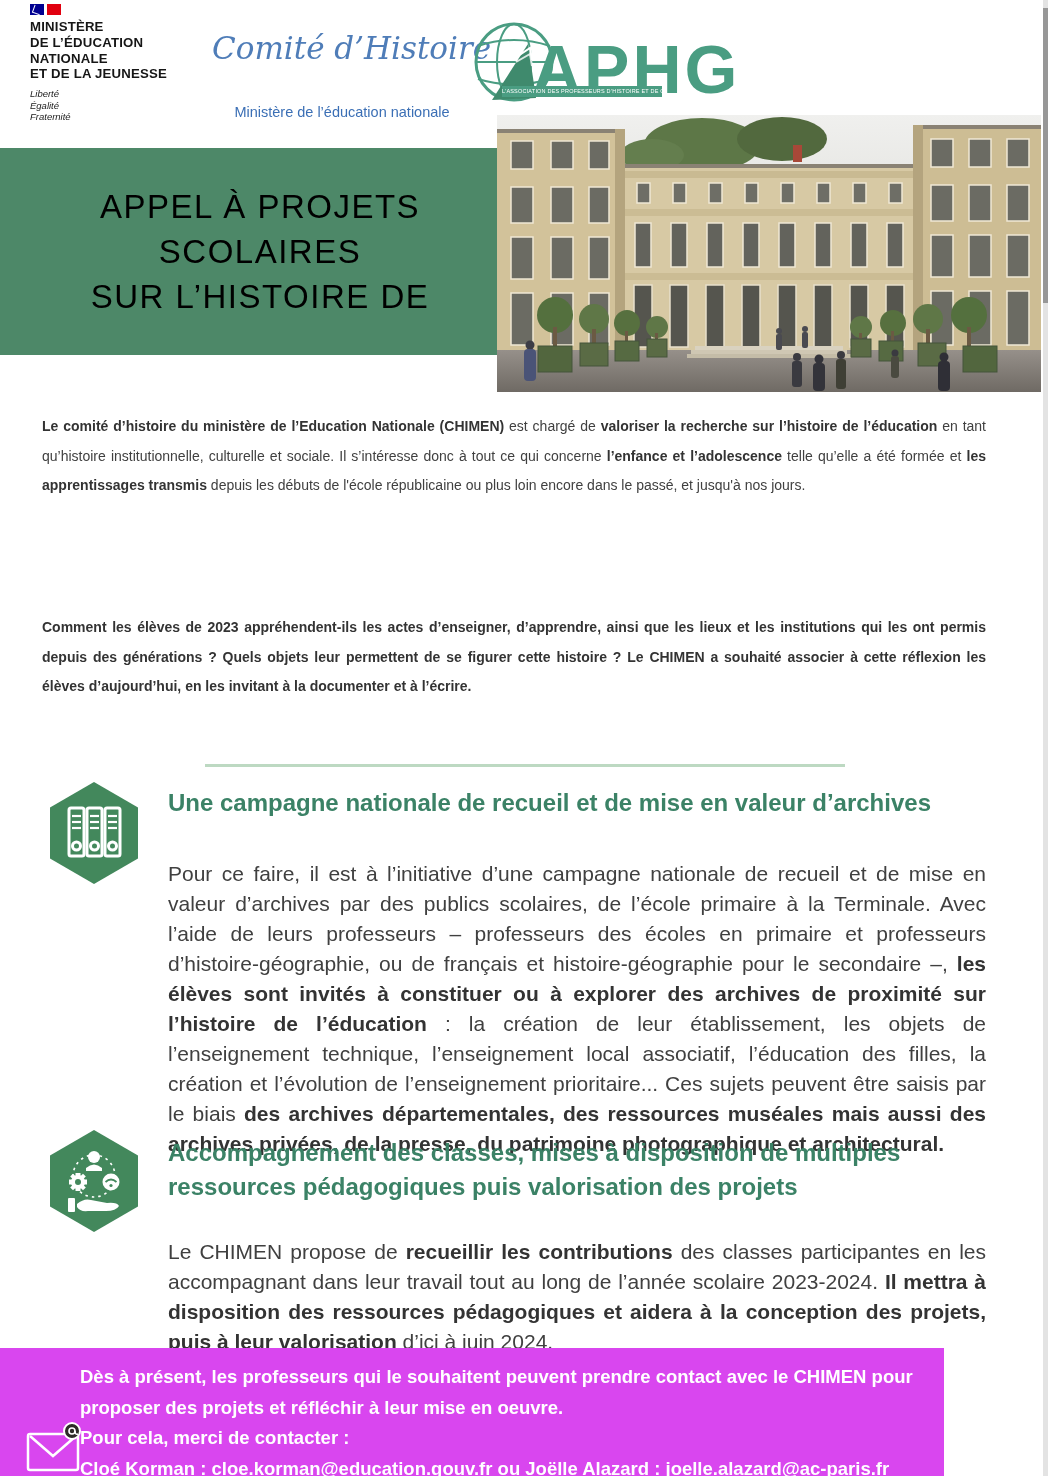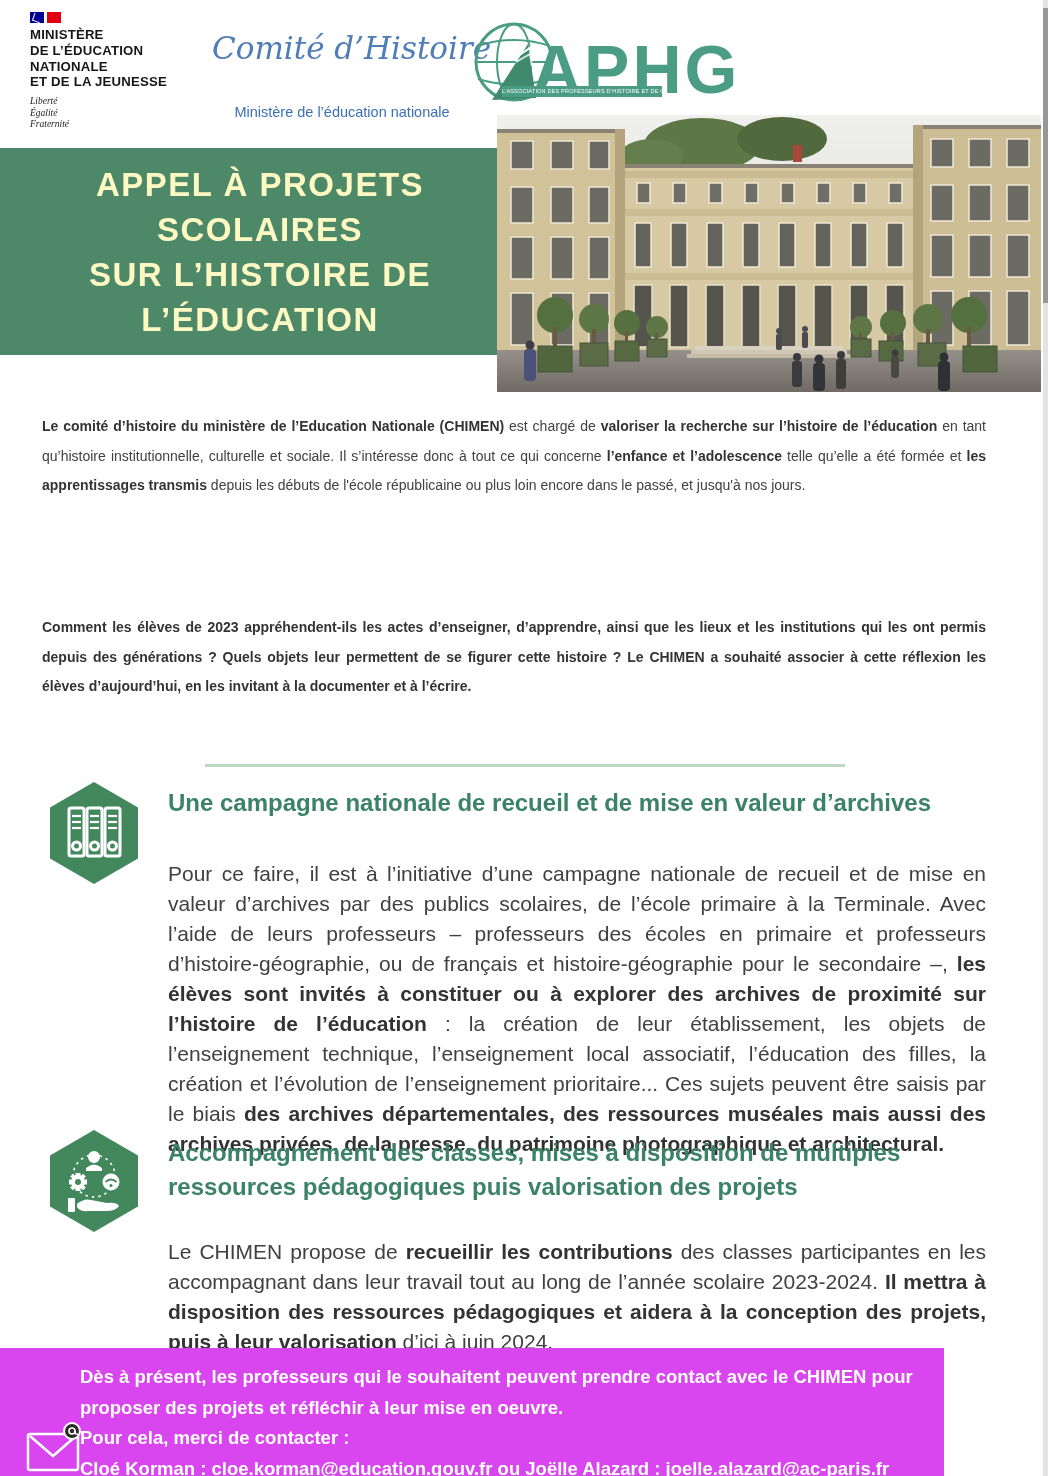--- a/index.html
+++ b/index.html
@@ -1,42 +1,42 @@
 <!DOCTYPE html>
 <html lang="fr"><head>
 <meta charset="utf-8">
 <style>
   html,body{margin:0;padding:0;background:#ffffff;}
   .page{position:relative;width:1048px;height:1476px;background:#fff;overflow:hidden;
         font-family:"Liberation Sans",sans-serif;color:#3f3f3f;}
   
-  .ministry{position:absolute;left:30px;top:12px;width:190px;}
+  .ministry{position:absolute;left:30px;top:4px;width:190px;}
   .flag{display:flex;gap:3px;margin-bottom:4px;}
   .flag .b1{width:14px;height:11px;background:#000091;position:relative;}
   .flag .b1::after{content:"";position:absolute;left:3px;top:2px;width:7px;height:7px;
         border-left:1.5px solid #fff;border-bottom:1.5px solid #e8e8ff;transform:rotate(20deg);}
   .flag .b2{width:14px;height:11px;background:#e1000f;}
   .ministry-name{font-weight:bold;font-size:13.2px;line-height:15.8px;color:#161616;letter-spacing:.2px;}
-  .motto{margin-top:6px;font-family:Liberation Serif, serif;font-style:italic;
+  .motto{margin-top:6px;font-family:Liberation Sans, sans-serif;font-style:italic;
          font-size:9.5px;line-height:11.5px;color:#222;}
   .comite{position:absolute;left:212px;top:30px;width:260px;text-align:center;}
   .comite-title{font-family:"DejaVu Serif",serif;font-style:italic;font-size:31px;
                 color:#4f7db8;white-space:nowrap;}
   .comite-sub{margin-top:38px;font-size:14.5px;color:#3b6fb5;}
   .aphg{position:absolute;left:470px;top:18px;width:220px;height:95px;}
   .aphg svg{position:absolute;left:0;top:0;}
   .aphg-acronym{position:absolute;left:62px;top:12px;font-size:68px;font-weight:bold;
                 color:#4a9d82;letter-spacing:3px;}
   .aphg-tagline{position:absolute;left:32px;top:68px;width:160px;height:11px;background:#4a9d82;
                 color:#fff;font-size:5.5px;line-height:11px;text-align:center;white-space:nowrap;
                 overflow:hidden;letter-spacing:.2px;}
   
   .banner{position:absolute;left:0;top:148px;width:520px;height:207px;background:#4d8868;
           display:flex;flex-direction:column;justify-content:center;text-align:center;}
-  .banner-line{color:#fef9c3;font-weight:700;font-size:33px;line-height:45px;letter-spacing:1.5px;}
+  .banner-line{color:#000000;font-weight:400;font-size:33px;line-height:45px;letter-spacing:1.5px;}
   .photo{position:absolute;left:497px;top:115px;width:544px;height:277px;}
   
   .para{position:absolute;left:42px;width:944px;font-size:14px;line-height:29.6px;
         text-align:justify;color:#404040;}
   .para b{color:#333;}
   .p1{top:398px;}
   .p2{top:599px;font-weight:bold;color:#333;}
   .divider{position:absolute;left:205px;top:764px;width:640px;height:3px;background:#bdd9c2;}
   .hexicon{position:absolute;left:50px;width:88px;height:102px;}
   .hex1{top:782px;} .hex2{top:1130px;}
@@ -97,21 +97,20 @@
       <polyline points="46,44 60,36 62,48" fill="none" stroke="#ffffff" stroke-width="2" opacity=".8"></polyline>
     </svg>
     <div class="aphg-acronym">APHG</div>
     <div class="aphg-tagline">L’ASSOCIATION DES PROFESSEURS D’HISTOIRE ET DE GÉOGRAPHIE</div>
   </div>
 
   <div class="banner">
     <div class="banner-line">APPEL À PROJETS</div>
     <div class="banner-line">SCOLAIRES</div>
     <div class="banner-line">SUR L’HISTOIRE DE</div>
-    <div class="banner-line">L’ÉDUCATION</div>
   </div>
 
   <svg class="photo" viewBox="0 0 544 277" preserveAspectRatio="none">
     <defs>
       <linearGradient id="sky" x1="0" y1="0" x2="0" y2="1">
         <stop offset="0" stop-color="#f0f0ee"></stop>
           <stop offset="1" stop-color="#dededa"></stop>
       </linearGradient>
       <linearGradient id="ground" x1="0" y1="0" x2="0" y2="1">
         <stop offset="0" stop-color="#96908a"></stop>

